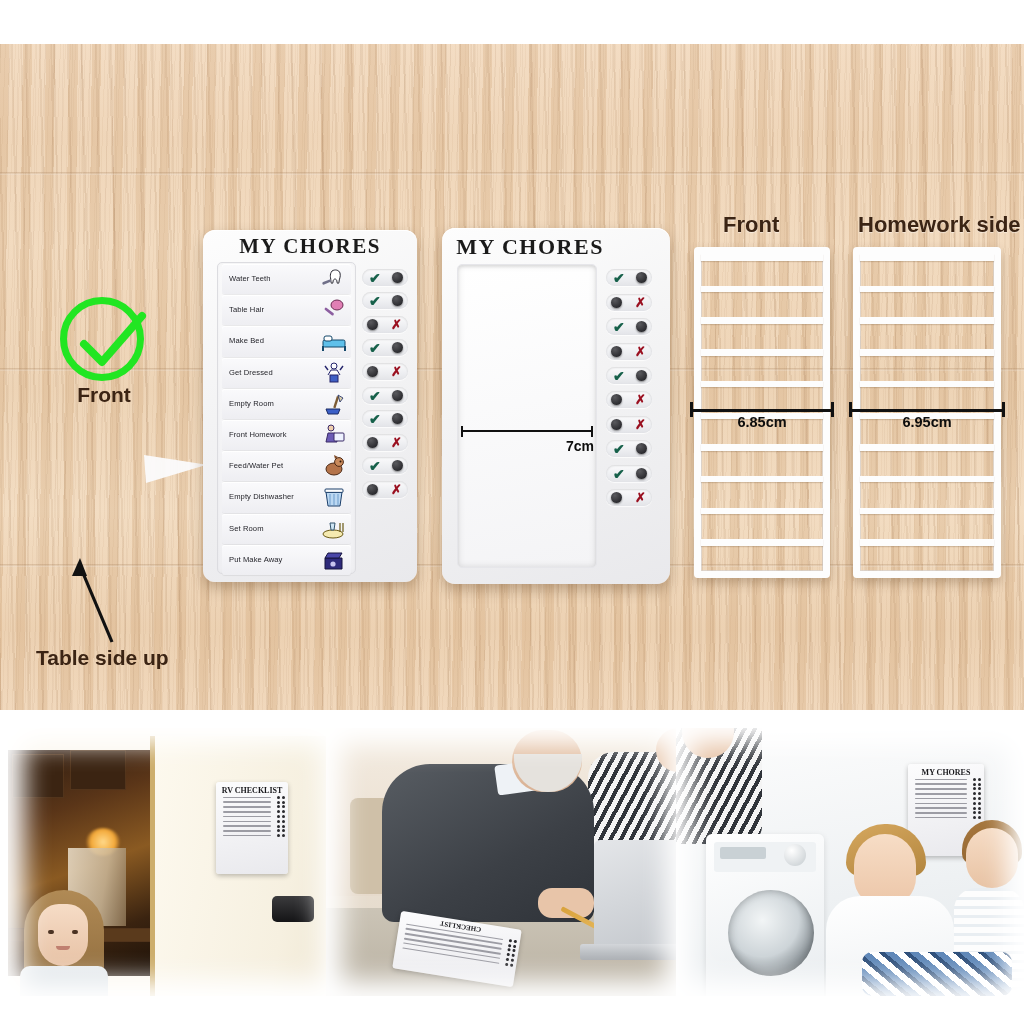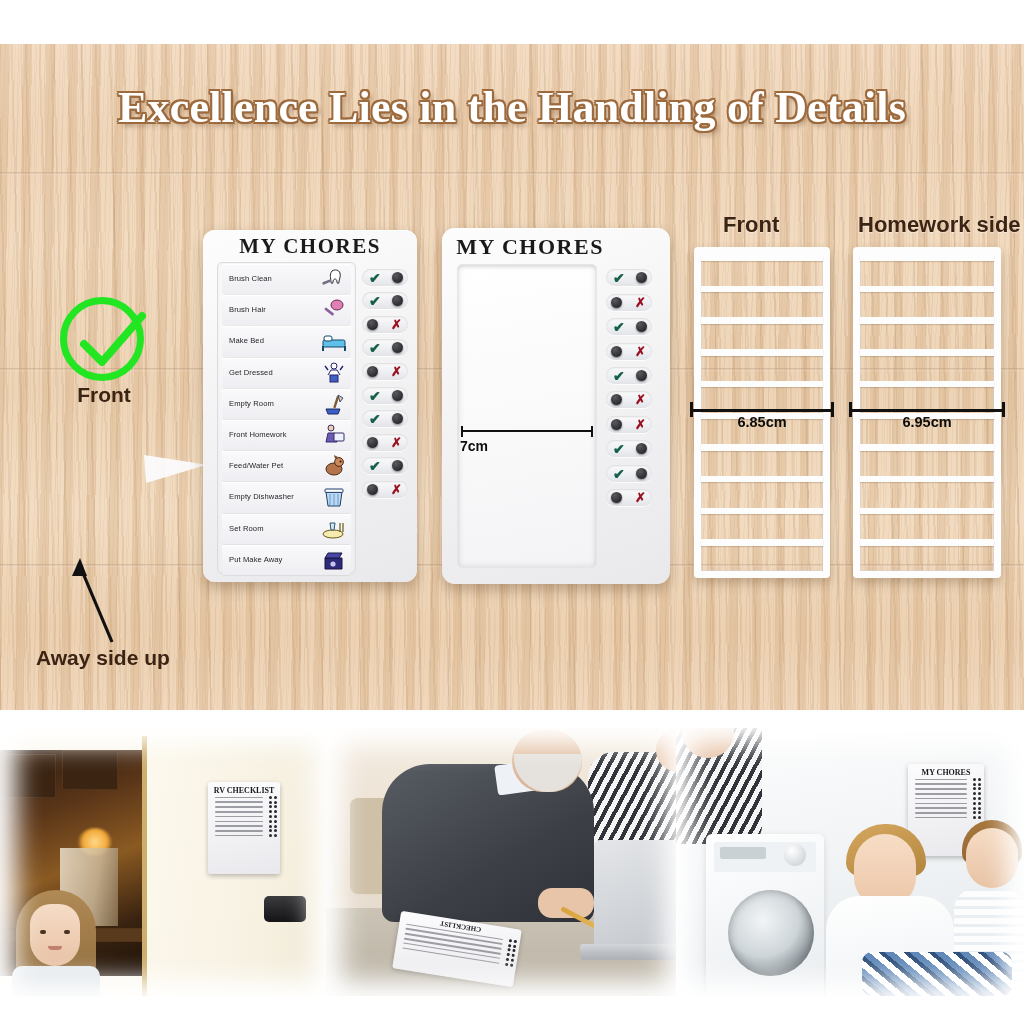--- a/index.html
+++ b/index.html
@@ -119,21 +119,21 @@
     background:linear-gradient(170deg,#ffffff,#f4f4f6);
     border-radius:5px;
     box-shadow: inset 0 0 7px rgba(0,0,0,.13), inset 0 2px 3px rgba(0,0,0,.08);
     border:1px solid #e6e6ea;
   }
   .dim-7cm{ position:absolute; left:18px; top:198px; width:134px; }
   .dim-line{ position:relative; height:10px; }
   .dim-line .bar{ position:absolute; left:2px; right:2px; top:4px; height:2.4px; background:#111; }
   .dim-line .cap{ position:absolute; top:0; width:2.4px; height:11px; background:#111; }
   .dim-line .cap.l{ left:1px; } .dim-line .cap.r{ right:1px; }
-  .dim-text{ text-align:left; font-size:14px; font-weight:bold; color:#0d0d0d; margin-top:2px; }
+  .dim-text{ text-align:right; font-size:14px; font-weight:bold; color:#0d0d0d; margin-top:2px; }
   #board-blank .sliders{ left:163px; top:34px; }
   #board-blank .slider{ margin-top:7.4px; }
 
   
   .insert{
     position:absolute; border:7px solid #fdfdfd; border-radius:4px;
     background:transparent;
     box-shadow: 0 5px 11px rgba(90,60,30,.30), inset 0 0 0 1px rgba(210,210,214,.6);
   }
   #insert-front{ left:694px; top:247px; width:136px; height:331px; }
@@ -194,21 +194,21 @@
     border-left:62px solid #fbfbfc; opacity:.95;
     transform:rotate(-4deg); transform-origin:left center;
   }
   .front-up-cap{
     position:absolute; left:36px; top:646px; font-size:21px; font-weight:bold; color:#3b2414;
   }
 
   
   .photos{ position:absolute; left:0; top:728px; width:1024px; height:268px; }
   .photo{ position:absolute; top:0; height:268px; overflow:hidden; }
-  #photo-rv{ left:0; width:330px; }
+  #photo-rv{ left:8px; width:330px; }
   #photo-couple{ left:326px; width:356px; }
   #photo-laundry{ left:676px; width:348px; }
 
   .vig{ position:absolute; inset:0; box-shadow: inset 0 0 26px 16px #fff; }
 
   
   .rv-bg{ position:absolute; inset:0; background:#fbf7ee; }
   .rv-interior{
     position:absolute; left:0; top:22px; width:148px; height:226px;
     background:linear-gradient(160deg,#2a1a10 0%, #5a3518 28%, #8a5a22 52%, #3a2310 78%, #1c1108 100%);
@@ -336,50 +336,49 @@
 
 <div id="page">
 
   <div class="wood-panel">
     <div class="grain"></div>
     <div class="plank-seam" style="top:128px"></div>
     <div class="plank-seam" style="top:324px"></div>
     <div class="plank-seam" style="top:520px"></div>
   </div>
 
-  <div class="headline">Excellence Lies in the Handling of Details</div>
 
   <div class="check-circle">
     <svg class="tickpath" width="96" height="96" viewBox="0 0 96 96">
       <path d="M22 48 L40 66 L80 20" fill="none" stroke="#22e622" stroke-width="8" stroke-linecap="round" stroke-linejoin="round"></path>
     </svg>
   </div>
   <div class="front-cap">Front</div>
 
   <div class="mag-pointer"></div>
 
   <svg style="position:absolute; left:60px; top:556px;" width="70" height="92">
     <line x1="52" y1="86" x2="20" y2="10" stroke="#111" stroke-width="3.2"></line>
     <polygon points="20,2 27,20 12,20" fill="#111"></polygon>
   </svg>
-  <div class="front-up-cap">Away side up</div>
+  <div class="front-up-cap">Table side up</div>
 
   <div class="board" id="board-chores">
     <div class="board-title">MY CHORES</div>
 
     <div class="rows-frame" id="chore-rows">
         <div class="chore-row">
-          <span class="chore-label">Brush Clean</span>
+          <span class="chore-label">Water Teeth</span>
           <span class="chore-icon"><svg width="26" height="24" viewBox="0 0 26 24">
               <path d="M11 4c3-2 7-1 8 2 1 4-1 6-1 9 0 2-2 2-2 0s-1-3-2-3-2 1-2 3-2 2-2 0c0-4-2-7 1-11z" fill="#fff" stroke="#2b2b35" stroke-width="1"></path>
               <rect x="1" y="14" width="9" height="2.6" rx="1.3" fill="#6f6f88" transform="rotate(-22 5 15)"></rect>
             </svg></span>
         </div>
         <div class="chore-row">
-          <span class="chore-label">Brush Hair</span>
+          <span class="chore-label">Table Hair</span>
           <span class="chore-icon"><svg width="26" height="24" viewBox="0 0 26 24">
               <ellipse cx="16" cy="7" rx="6" ry="5" fill="#e07fb4" stroke="#6b2a52" stroke-width="1"></ellipse>
               <rect x="3" y="12" width="11" height="2.6" rx="1.3" fill="#8c5ea0" transform="rotate(38 8 13)"></rect>
             </svg></span>
         </div>
         <div class="chore-row">
           <span class="chore-label">Make Bed</span>
           <span class="chore-icon"><svg width="26" height="24" viewBox="0 0 26 24">
               <rect x="2" y="11" width="22" height="7" rx="1.6" fill="#5fc0ea" stroke="#15496b" stroke-width="1"></rect>
               <rect x="3" y="7" width="8" height="5" rx="2" fill="#fdfdfd" stroke="#15496b" stroke-width="1"></rect>

